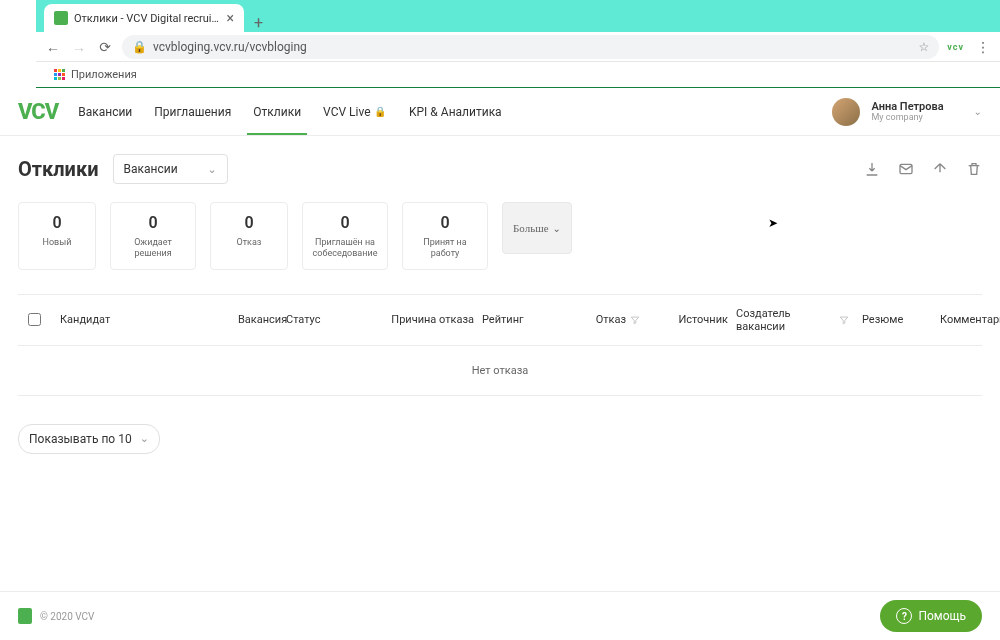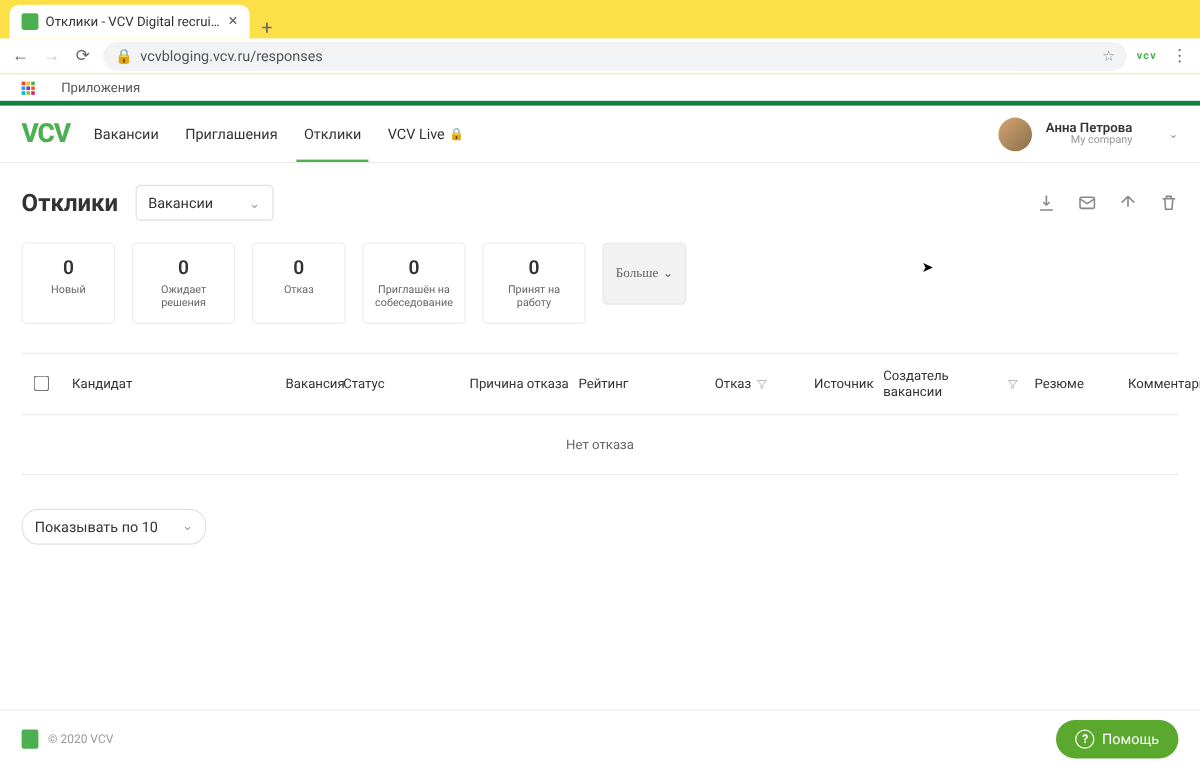--- a/index.html
+++ b/index.html
@@ -1,33 +1,33 @@
 <!DOCTYPE html>
 <html><head>
 <meta charset="utf-8">
 <style>
   * { box-sizing: border-box; margin: 0; padding: 0; }
   body { font-family: -apple-system, BlinkMacSystemFont, "Segoe UI", Roboto, Arial, sans-serif; font-size: 12px; color: #333; background: #fff; }
 
   
-  .browser-chrome { background: #fde047; }
+  .browser-chrome { background: #5eead4; margin-left: 36px; }
   .tab-bar { display: flex; align-items: flex-end; height: 32px; padding-left: 8px; }
   .tab { background: #fff; border-radius: 8px 8px 0 0; padding: 6px 10px; display: flex; align-items: center; gap: 6px; font-size: 11px; color: #333; min-width: 180px; max-width: 200px; }
   .tab-favicon { width: 14px; height: 14px; background: #4caf50; border-radius: 2px; }
   .tab-title { flex: 1; white-space: nowrap; overflow: hidden; text-overflow: ellipsis; }
   .tab-close { color: #666; font-size: 14px; cursor: pointer; }
   .new-tab { color: #666; font-size: 16px; padding: 0 10px; cursor: pointer; }
   .addr-bar { background: #fff; display: flex; align-items: center; height: 30px; padding: 0 8px; gap: 8px; border-bottom: 1px solid #e6e6e6; }
   .addr-icon { color: #666; font-size: 14px; cursor: pointer; display:inline-flex; align-items:center; justify-content:center; width:18px; }
   .addr-field { flex: 1; background: #f1f3f4; border-radius: 14px; height: 24px; display: flex; align-items: center; padding: 0 10px; gap: 6px; color: #555; font-size: 12px; }
   .addr-field .lock { color: #666; }
   .addr-right { display:flex; align-items:center; gap:10px; }
   .vcv-mini { color:#4caf50; font-size:9px; font-weight:bold; letter-spacing:1px; }
 
-  .bookmarks-bar { background:#fff; height:26px; display:flex; align-items:center; padding:0 18px; gap:22px; border-bottom:4px solid #15803d; font-size:11px; color:#555; }
+  .bookmarks-bar { background:#fff; height:26px; display:flex; align-items:center; padding:0 18px; gap:6px; border-bottom:1px solid #15803d; font-size:11px; color:#555; }
   .apps-icon { display:inline-grid; grid-template-columns:repeat(3,3px); grid-template-rows:repeat(3,3px); gap:1px; }
   .apps-icon span { background:#f44336; }
   .apps-icon span:nth-child(2){background:#ffc107;}
   .apps-icon span:nth-child(3){background:#4caf50;}
   .apps-icon span:nth-child(4){background:#2196f3;}
   .apps-icon span:nth-child(5){background:#9c27b0;}
   .apps-icon span:nth-child(6){background:#ff5722;}
   .apps-icon span:nth-child(7){background:#00bcd4;}
   .apps-icon span:nth-child(8){background:#8bc34a;}
   .apps-icon span:nth-child(9){background:#e91e63;}
@@ -40,21 +40,21 @@
   .nav-item.active { color:#333; }
   .nav-item.active::after { content:""; position:absolute; bottom:0; left:-6px; right:-6px; height:2px; background:#4caf50; }
   .header-right { margin-left:auto; display:flex; align-items:center; gap:14px; }
   .search-box { display:flex; align-items:center; border:1px solid #e0e0e0; border-radius:16px; height:30px; padding:0 12px; width:200px; color:#999; gap:6px; }
   .search-box input { border:none; outline:none; flex:1; font-size:12px; color:#333; background:transparent; }
   .search-box .sicon { color:#bbb; }
   .user-block { display:flex; align-items:center; gap:12px; cursor:pointer; }
   .avatar { width:28px; height:28px; border-radius:50%; background:linear-gradient(135deg,#d4a574,#8b6f47); }
   .user-text { display:flex; flex-direction:column; line-height:1.1; }
   .user-name { font-size:11px; font-weight:600; color:#333; }
-  .user-company { font-size:9px; color:#999;text-align:right; }
+  .user-company { font-size:9px; color:#999; }
   .chev-down { color:#999; font-size:10px; margin-left:18px; }
 
   
   .page { padding:18px; }
   .page-head { display:flex; align-items:center; gap:14px; }
   .page-title { font-size:20px; font-weight:700; }
   .dropdown { border:1px solid #e0e0e0; border-radius:4px; height:30px; display:flex; align-items:center; padding:0 10px; gap:30px; font-size:12px; color:#333; cursor:pointer; background:#fff; }
   .dropdown .dd-chev { color:#999; font-size:11px; }
   .page-actions { margin-left:auto; display:flex; gap:18px; color:#888; font-size:15px; }
   .page-actions .act { cursor:pointer; display:inline-flex; align-items:center; }
@@ -82,21 +82,21 @@
   .th-source { width:80px; text-align:right; justify-content:flex-end; }
   .th-creator { width:90px; }
   .th-filter-spacer { width:20px; justify-content:center; }
   .th-resume { width:70px; }
   .th-comments { flex:1; text-align:right; justify-content:flex-end; }
   .filter-icon { color:#bbb; font-size:10px; }
 
   .empty-row { text-align:center; padding:18px 0; font-size:11px; color:#666; border-top:1px solid #ececec; }
 
   .pager { margin-top:28px; }
-  .pager .dropdown { display:inline-flex; gap:20px;border-radius:14px; }
+  .pager .dropdown { display:inline-flex; gap:8px;border-radius:14px; }
 
   
   .footer { position:fixed; bottom:0; left:0; right:0; border-top:1px solid #ececec; background:#fff; display:flex; align-items:center; padding:8px 18px; font-size:10px; color:#999; }
   .footer-logo { width:14px; height:16px; background:#4caf50; border-radius:2px; margin-right:8px; }
   .help-btn { margin-left:auto; background:#5ba82f; color:#fff; border-radius:18px; padding:8px 16px; display:flex; align-items:center; gap:6px; font-size:12px; cursor:pointer; }
   .help-icon { display:inline-flex; width:16px; height:16px; border:1.5px solid #fff; border-radius:50%; align-items:center; justify-content:center; font-size:10px; font-weight:bold; }
 
   .cursor-pointer-fake { position:absolute; left:768px; top:216px; font-size:12px; color:#000; pointer-events:none; }
 
   svg { display:block; }
@@ -112,21 +112,21 @@
       <span class="tab-close">×</span>
     </div>
     <span class="new-tab">+</span>
   </div>
   <div class="addr-bar">
     <span class="addr-icon">←</span>
     <span class="addr-icon" style="color:#ccc;">→</span>
     <span class="addr-icon">⟳</span>
     <div class="addr-field">
       <span class="lock">🔒</span>
-      <span>vcvbloging.vcv.ru/responses</span>
+      <span>vcvbloging.vcv.ru/vcvbloging</span>
       <span style="margin-left:auto;color:#888;">☆</span>
     </div>
     <div class="addr-right">
       <span class="vcv-mini">vcv</span>
       <span class="addr-icon">⋮</span>
     </div>
   </div>
   <div class="bookmarks-bar">
     <span class="apps-icon">
         <span></span>
@@ -146,20 +146,21 @@
 <div class="app-header">
   <div class="logo">VCV</div>
   <div class="nav">
     <div class="nav-item">Вакансии</div>
     <div class="nav-item">Приглашения</div>
     <div class="nav-item active">Отклики</div>
     <div class="nav-item">
       <span>VCV Live</span>
       <span style="font-size:10px;color:#999;">🔒</span>
     </div>
+    <div class="nav-item">KPI &amp; Аналитика</div>
   </div>
   <div class="header-right">
     <div class="user-block">
       <div class="avatar"></div>
       <div class="user-text">
         <span class="user-name">Анна Петрова</span>
         <span class="user-company">My company</span>
       </div>
       <span class="chev-down">⌄</span>
     </div>

